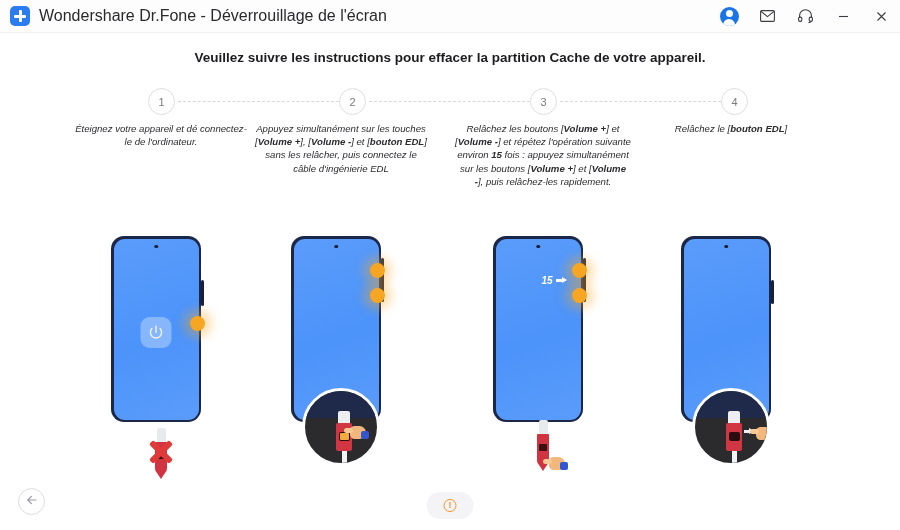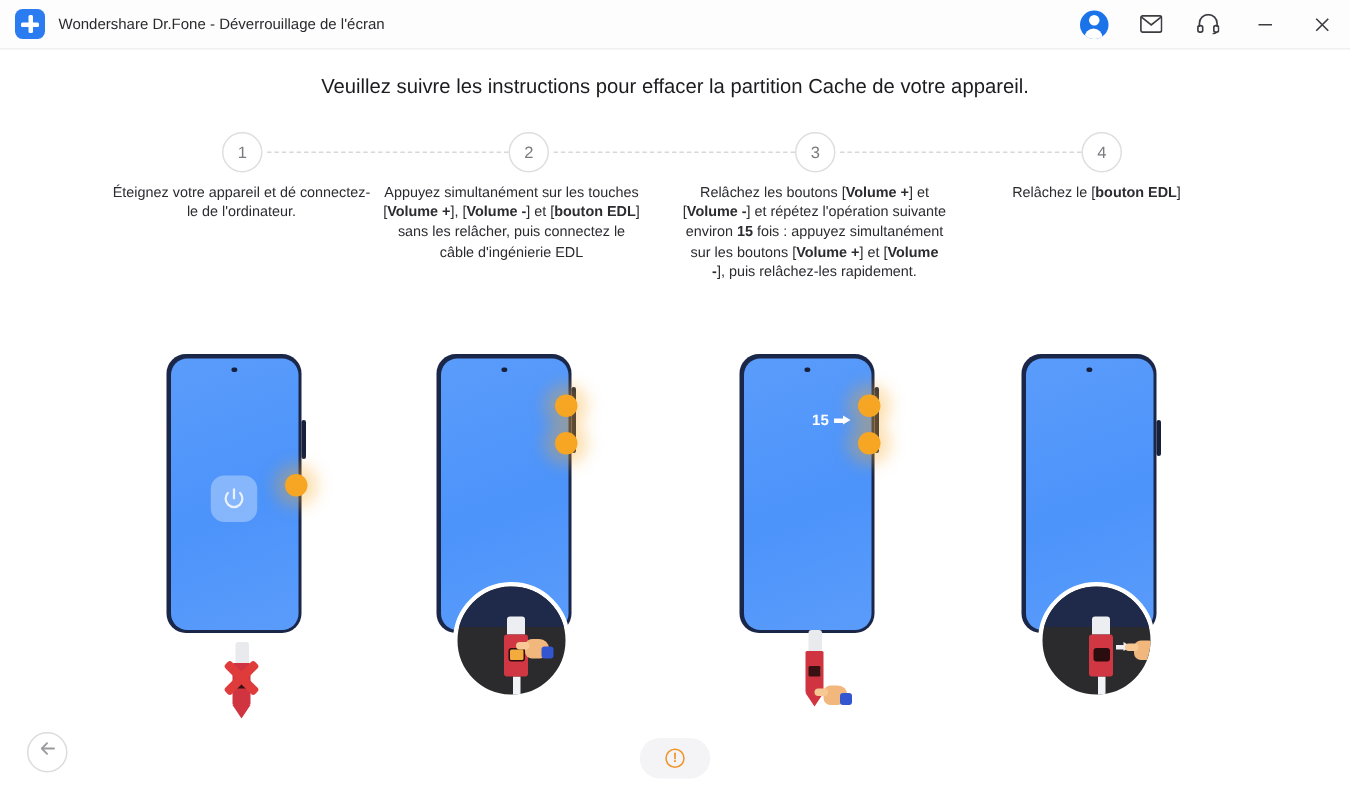--- a/index.html
+++ b/index.html
@@ -27,21 +27,21 @@
     width: 20px; height: 20px; margin-left: 10px;
     border-radius: 5px; background: #2b7cf0;
     position: relative; flex: none;
   }
   .logo::before, .logo::after {
     content: ""; position: absolute; background: #fff; border-radius: 1px;
   }
   .logo::before { left: 8.5px; top: 4px; width: 3px; height: 12px; }
   .logo::after { left: 4px; top: 8.5px; width: 12px; height: 3px; }
   .app-title {
-    margin-left: 9px; font-size: 10px; color: #2a2a2e; white-space: nowrap;
+    margin-left: 9px; font-size: 16px; color: #2a2a2e; white-space: nowrap;
   }
   .win-ctrls {
     margin-left: auto; display: flex; align-items: center; gap: 0px;
   }
   .wc { width: 38px; height: 33px; display: flex; align-items: center; justify-content: center; }
   .avatar {
     width: 19px; height: 19px; border-radius: 50%; background: #1a73e8;
     position: relative; overflow: hidden;
   }
   .avatar::before {
@@ -50,21 +50,21 @@
   }
   .avatar::after {
     content: ""; position: absolute; left: 3.5px; top: 12px;
     width: 12px; height: 10px; border-radius: 6px 6px 0 0; background: #fff;
   }
   .ic { color: #3c3c43; line-height: 0; }
 
   
   .heading {
     position: absolute; left: 0; top: 50px; width: 900px;
-    text-align: center; font-size: 13.5px; font-weight: normal; color: #1c1c20;
+    text-align: center; font-size: 13.5px; font-weight: bold; color: #1c1c20;
   }
 
   
   .stepper {
     position: absolute; left: 148px; top: 88px; width: 604px; height: 28px;
   }
   .step-line {
     position: absolute; top: 13px; height: 0;
     border-top: 1px dashed #d8d8dc;
   }
@@ -77,21 +77,21 @@
     display: flex; align-items: center; justify-content: center;
     font-size: 11px; color: #7a7a80;
   }
   .s1 { left: 0px; }
   .s2 { left: 191px; }
   .s3 { left: 382px; }
   .s4 { left: 573px; }
 
   
   .cols {
-    position: absolute; left: 0; top: 122px; width: 740px; height: 360px;
+    position: absolute; left: 0; top: 122px; width: 740px; height: 360px; font-style: italic;
   }
   .col {
     position: absolute; top: 0; width: 190px;
     display: flex; flex-direction: column; align-items: center;
   }
   .c1 { left: 66px; }
   .c2 { left: 246px; }
   .c3 { left: 448px; justify-content: center; }
   .c4 { left: 636px; }
   .caption {

